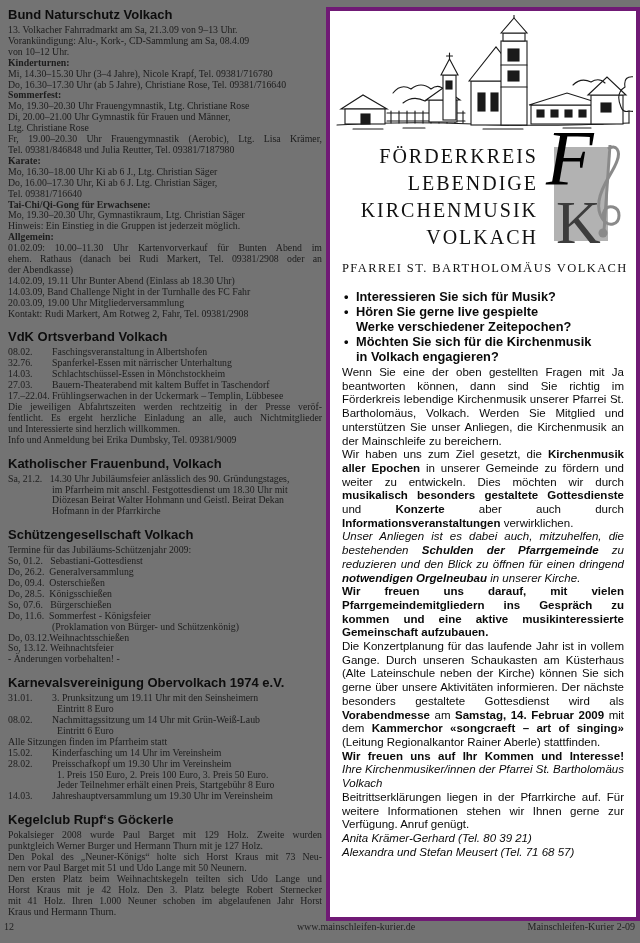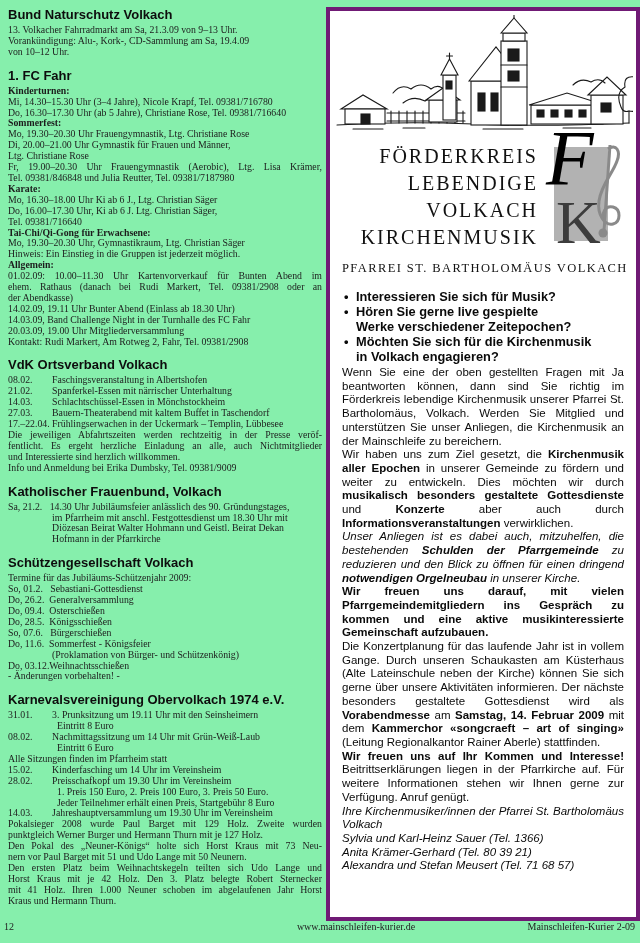--- a/index.html
+++ b/index.html
@@ -1,16 +1,16 @@
 <!DOCTYPE html>
 <html><head>
 <meta charset="utf-8">
 <style>
   html,body{margin:0;padding:0;background:#fff;}
-  .page{position:relative;width:640px;height:943px;background:#86efac;overflow:hidden;
+  .page{position:relative;width:640px;height:943px;background:#737373;overflow:hidden;
         font-family:"Liberation Serif",serif;color:#161616;}
   
   .left-col{position:absolute;left:8px;top:8px;width:314px;}
   .section h2{font-family:"Liberation Sans",sans-serif;font-weight:bold;font-size:13px;
               line-height:13px;margin:11px 0 4px 0;color:#0d0d0d;white-space:nowrap;}
   .section:first-child h2{margin-top:0;}
   .line{font-size:9.8px;line-height:10.9px;white-space:pre-wrap;color:#1c1c1c;}
   .line.b{font-weight:bold;}
   .line.j{text-align:justify;text-align-last:justify;}
   
@@ -48,25 +48,24 @@
 </style>
 </head>
 <body>
 
 <div class="page">
 
   <div class="left-col">
       <div class="section">
         <h2>Bund Naturschutz Volkach</h2>
         <div class="line">13. Volkacher Fahrradmarkt am Sa, 21.3.09 von 9–13 Uhr.</div>
-        <div class="line">Vorankündigung: Alu-, Kork-, CD-Sammlung am Sa, 19.4.09</div>
+        <div class="line">Vorankündigung: Alu-, Kork-, CD-Sammlung am Sa, 08.4.09</div>
         <div class="line">von 10–12 Uhr.</div>
       </div>
       <div class="section">
-        <h2>1. FC Fahr</h2>
         <div class="line b">Kinderturnen:</div>
         <div class="line">Mi, 14.30–15.30 Uhr (3–4 Jahre), Nicole Krapf, Tel. 09381/716780</div>
         <div class="line">Do, 16.30–17.30 Uhr (ab 5 Jahre), Christiane Rose, Tel. 09381/716640</div>
         <div class="line b">Sommerfest:</div>
         <div class="line">Mo, 19.30–20.30 Uhr Frauengymnastik, Ltg. Christiane Rose</div>
         <div class="line">Di, 20.00–21.00 Uhr Gymnastik für Frauen und Männer,</div>
         <div class="line">Ltg. Christiane Rose</div>
         <div class="line j">Fr, 19.00–20.30 Uhr Frauengymnastik (Aerobic), Ltg. Lisa Krämer,</div>
         <div class="line">Tel. 09381/846848 und Julia Reutter, Tel. 09381/7187980</div>
         <div class="line b">Karate:</div>
@@ -81,21 +80,21 @@
         <div class="line j">ehem. Rathaus (danach bei Rudi Markert, Tel. 09381/2908 oder an</div>
         <div class="line">der Abendkasse)</div>
         <div class="line">14.02.09, 19.11 Uhr Bunter Abend (Einlass ab 18.30 Uhr)</div>
         <div class="line">14.03.09, Band Challenge Night in der Turnhalle des FC Fahr</div>
         <div class="line">20.03.09, 19.00 Uhr Mitgliederversammlung</div>
         <div class="line">Kontakt: Rudi Markert, Am Rotweg 2, Fahr, Tel. 09381/2908</div>
       </div>
       <div class="section">
         <h2>VdK Ortsverband Volkach</h2>
         <div class="line">08.02.        Faschingsveranstaltung in Albertshofen</div>
-        <div class="line">21.02.        Spanferkel-Essen mit närrischer Unterhaltung</div>
+        <div class="line">32.76.        Spanferkel-Essen mit närrischer Unterhaltung</div>
         <div class="line">14.03.        Schlachtschüssel-Essen in Mönchstockheim</div>
         <div class="line">27.03.        Bauern-Theaterabend mit kaltem Buffet in Taschendorf</div>
         <div class="line">17.–22.04. Frühlingserwachen in der Uckermark – Templin, Lübbesee</div>
         <div class="line j">Die jeweiligen Abfahrtszeiten werden rechtzeitig in der Presse veröf-</div>
         <div class="line j">fentlicht. Es ergeht herzliche Einladung an alle, auch Nichtmitglieder</div>
         <div class="line">und Interessierte sind herzlich willkommen.</div>
         <div class="line">Info und Anmeldung bei Erika Dumbsky, Tel. 09381/9009</div>
       </div>
       <div class="section">
         <h2>Katholischer Frauenbund, Volkach</h2>
@@ -108,36 +107,38 @@
         <h2>Schützengesellschaft Volkach</h2>
         <div class="line">Termine für das Jubiläums-Schützenjahr 2009:</div>
         <div class="line">So, 01.2.   Sebastiani-Gottesdienst</div>
         <div class="line">Do, 26.2.  Generalversammlung</div>
         <div class="line">Do, 09.4.  Osterschießen</div>
         <div class="line">Do, 28.5.  Königsschießen</div>
         <div class="line">So, 07.6.   Bürgerschießen</div>
         <div class="line">Do, 11.6.  Sommerfest - Königsfeier</div>
         <div class="line">                  (Proklamation von Bürger- und Schützenkönig)</div>
         <div class="line">Do, 03.12.Weihnachtsschießen</div>
+        <div class="line">So, 13.12. Weihnachtsfeier</div>
         <div class="line">- Änderungen vorbehalten! -</div>
       </div>
       <div class="section">
         <h2>Karnevalsvereinigung Obervolkach 1974 e.V.</h2>
         <div class="line">31.01.        3. Prunksitzung um 19.11 Uhr mit den Seinsheimern</div>
         <div class="line">                    Eintritt 8 Euro</div>
         <div class="line">08.02.        Nachmittagssitzung um 14 Uhr mit Grün-Weiß-Laub</div>
         <div class="line">                    Eintritt 6 Euro</div>
         <div class="line">Alle Sitzungen finden im Pfarrheim statt</div>
         <div class="line">15.02.        Kinderfasching um 14 Uhr im Vereinsheim</div>
         <div class="line">28.02.        Preisschafkopf um 19.30 Uhr im Vereinsheim</div>
         <div class="line">                    1. Preis 150 Euro, 2. Preis 100 Euro, 3. Preis 50 Euro.</div>
         <div class="line">                    Jeder Teilnehmer erhält einen Preis, Startgebühr 8 Euro</div>
         <div class="line">14.03.        Jahreshauptversammlung um 19.30 Uhr im Vereinsheim</div>
       </div>
       <div class="section">
+        <h2>Kegelclub Rupf‘s Göckerle</h2>
         <div class="line j">Pokalsieger 2008 wurde Paul Barget mit 129 Holz. Zweite wurden</div>
         <div class="line">punktgleich Werner Burger und Hermann Thurn mit je 127 Holz.</div>
         <div class="line j">Den Pokal des „Neuner-Königs“ holte sich Horst Kraus mit 73 Neu-</div>
         <div class="line">nern vor Paul Barget mit 51 und Udo Lange mit 50 Neunern.</div>
         <div class="line j">Den ersten Platz beim Weihnachtskegeln teilten sich Udo Lange und</div>
         <div class="line j">Horst Kraus mit je 42 Holz. Den 3. Platz belegte Robert Sternecker</div>
         <div class="line j">mit 41 Holz. Ihren 1.000 Neuner schoben im abgelaufenen Jahr Horst</div>
         <div class="line">Kraus und Hermann Thurn.</div>
       </div>
     </div>
@@ -191,22 +192,22 @@
         <path d="M288 92 q-6 -14 4 -20 q-2 -12 10 -10 q8 2 6 12 q8 6 -2 14 q2 10 -10 8 q-6 2 -8 -4"></path>
         <path d="M296 96 v12"></path>
         <path d="M240 70 q8 -8 18 -3 q8 -5 14 1"></path>
       </g>
     </svg>
 
     <div class="title-wrap">
       <div class="title-lines">
           <div class="title-line">FÖRDERKREIS</div>
           <div class="title-line">LEBENDIGE</div>
+          <div class="title-line">KIRCHENMUSIK</div>
           <div class="title-line">VOLKACH</div>
-          <div class="title-line">KIRCHENMUSIK</div>
         </div>
       <div class="logo">
         <div class="logo-rect"></div>
         <svg class="logo-clef" width="34" height="100" viewBox="0 0 34 100">
           <g fill="none" stroke="#8a8a8a" stroke-width="3">
             <path d="M18 8 C26 2 31 10 27 20 C23 32 11 44 9 60 C7 74 15 85 23 83 C31 81 31 68 23 66 C15 64 11 73 15 79"></path>
             <line x1="20" y1="4" x2="14" y2="90"></line>
           </g>
           <circle cx="13" cy="92" r="4.5" fill="#8a8a8a"></circle>
         </svg>
@@ -240,23 +241,22 @@
         </div>
       </div>
 
     <div class="ad-body">
         <p class="ad-para"><span>Wenn Sie eine der oben gestellten Fragen mit Ja beantworten können, dann sind Sie richtig im Förderkreis lebendige Kirchenmusik unserer Pfarrei St. Bartholomäus, Volkach. Werden Sie Mitglied und unterstützen Sie unser Anliegen, die Kirchenmusik an der Mainschleife zu bereichern.</span></p>
         <p class="ad-para"><span>Wir haben uns zum Ziel gesetzt, die </span><b>Kirchenmusik aller Epochen</b><span> in unserer Gemeinde zu fördern und weiter zu entwickeln. Dies möchten wir durch </span><b>musikalisch besonders gestaltete Gottesdienste</b><span> und </span><b>Konzerte</b><span> aber auch durch </span><b>Informationsveranstaltungen</b><span> verwirklichen.</span></p>
         <p class="ad-para tight"><span>Unser Anliegen ist es dabei auch, mitzuhelfen, die bestehenden </span><b>Schulden der Pfarrgemeinde</b><span> zu reduzieren und den Blick zu öffnen für einen dringend </span><b>notwendigen Orgelneubau</b><span> in unserer Kirche.</span></p>
         <p class="ad-para"><b>Wir freuen uns darauf, mit vielen Pfarrgemeindemitgliedern ins Gespräch zu kommen und eine aktive musikinteressierte Gemeinschaft aufzubauen.</b></p>
         <p class="ad-para"><span>Die Konzertplanung für das laufende Jahr ist in vollem Gange. Durch unseren Schaukasten am Küsterhaus (Alte Lateinschule neben der Kirche) können Sie sich gerne über unsere Aktivitäten informieren. Der nächste besonders gestaltete Gottesdienst wird als </span><b>Vorabendmesse</b><span> am </span><b>Samstag, 14. Februar 2009</b><span> mit dem </span><b>Kammerchor «songcraeft – art of singing»</b><span> (Leitung Regionalkantor Rainer Aberle) stattfinden.</span></p>
         <p class="ad-para stretch"><b>Wir freuen uns auf Ihr Kommen und Interesse!</b></p>
+        <p class="ad-para tight"><span>Ihre Kirchenmusiker/innen der Pfarrei St. Bartholomäus Volkach</span></p>
         <p class="ad-para"><span>Beitrittserklärungen liegen in der Pfarrkirche auf. Für weitere Informationen stehen wir Ihnen gerne zur Verfügung. Anruf genügt.</span></p>
-        <p class="ad-para tight"><span>Ihre Kirchenmusiker/innen der Pfarrei St. Bartholomäus Volkach</span></p>
-        <p class="ad-para tight"><span>Sylvia und Karl-Heinz Sauer (Tel. 1366)</span></p>
         <p class="ad-para tight"><span>Anita Krämer-Gerhard (Tel. 80 39 21)</span></p>
         <p class="ad-para tight"><span>Alexandra und Stefan Meusert (Tel. 71 68 57)</span></p>
       </div>
   </div>
 
   <div class="footer">
     <span class="fl">12</span>
     <span class="fc">www.mainschleifen-kurier.de</span>
     <span class="fr">Mainschleifen-Kurier 2-09</span>
   </div>

